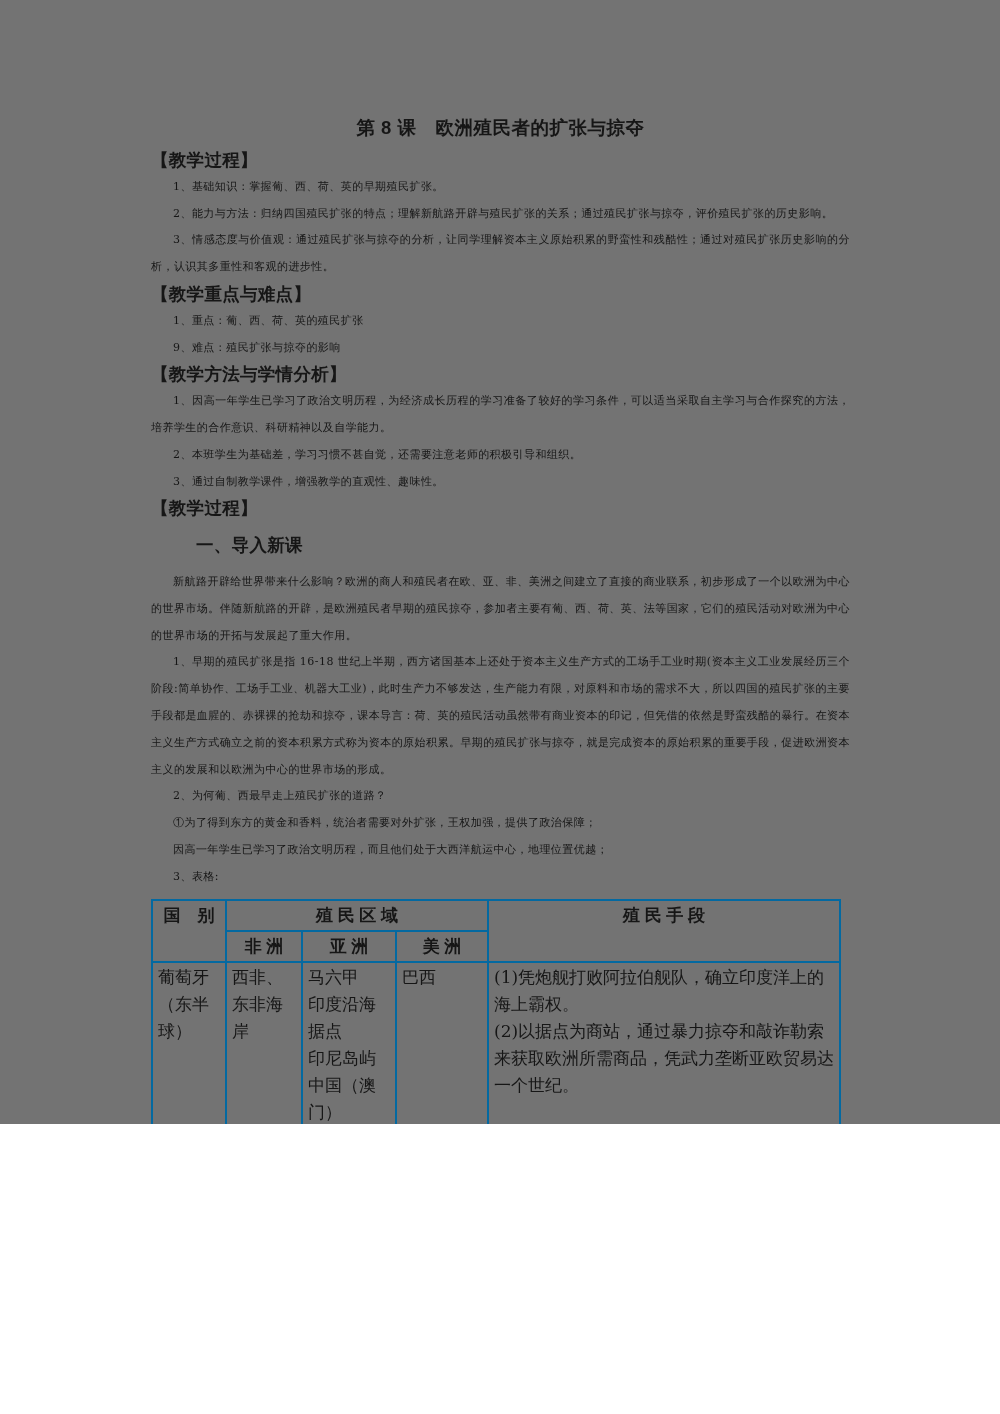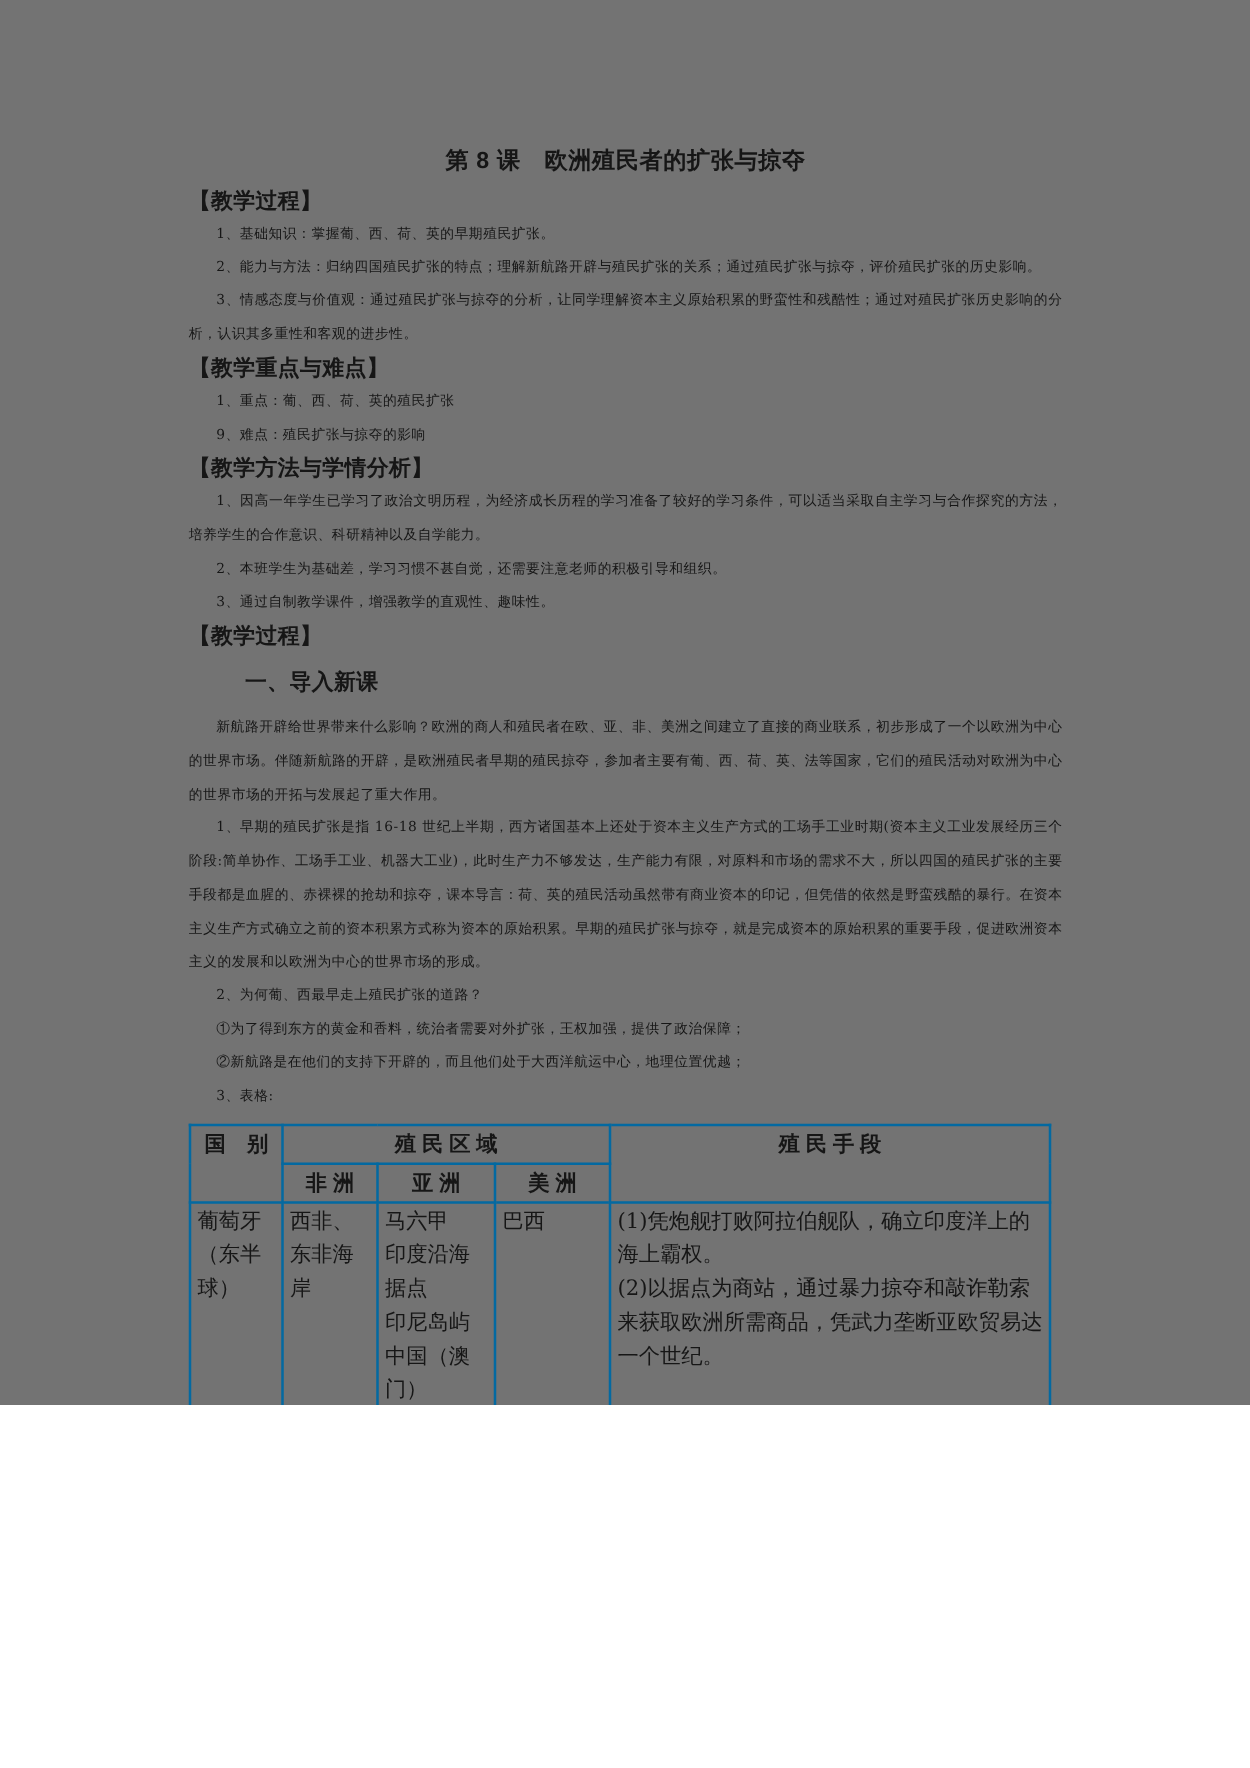--- a/index.html
+++ b/index.html
@@ -112,21 +112,21 @@
   <p class="para">1、因高一年学生已学习了政治文明历程，为经济成长历程的学习准备了较好的学习条件，可以适当采取自主学习与合作探究的方法，培养学生的合作意识、科研精神以及自学能力。</p>
   <p class="para">2、本班学生为基础差，学习习惯不甚自觉，还需要注意老师的积极引导和组织。</p>
   <p class="para">3、通过自制教学课件，增强教学的直观性、趣味性。</p>
 
   <h2 class="sec-heading">【教学过程】</h2>
   <h3 class="sub-heading">一、导入新课</h3>
   <p class="para">新航路开辟给世界带来什么影响？欧洲的商人和殖民者在欧、亚、非、美洲之间建立了直接的商业联系，初步形成了一个以欧洲为中心的世界市场。伴随新航路的开辟，是欧洲殖民者早期的殖民掠夺，参加者主要有葡、西、荷、英、法等国家，它们的殖民活动对欧洲为中心的世界市场的开拓与发展起了重大作用。</p>
   <p class="para">1、早期的殖民扩张是指 16-18 世纪上半期，西方诸国基本上还处于资本主义生产方式的工场手工业时期(资本主义工业发展经历三个阶段:简单协作、工场手工业、机器大工业)，此时生产力不够发达，生产能力有限，对原料和市场的需求不大，所以四国的殖民扩张的主要手段都是血腥的、赤裸裸的抢劫和掠夺，课本导言：荷、英的殖民活动虽然带有商业资本的印记，但凭借的依然是野蛮残酷的暴行。在资本主义生产方式确立之前的资本积累方式称为资本的原始积累。早期的殖民扩张与掠夺，就是完成资本的原始积累的重要手段，促进欧洲资本主义的发展和以欧洲为中心的世界市场的形成。</p>
   <p class="para">2、为何葡、西最早走上殖民扩张的道路？</p>
   <p class="para">①为了得到东方的黄金和香料，统治者需要对外扩张，王权加强，提供了政治保障；</p>
-  <p class="para">②新航路是在他们的支持下开辟的，而且他们处于大西洋航运中心，地理位置优越；</p>
+  <p class="para">因高一年学生已学习了政治文明历程，而且他们处于大西洋航运中心，地理位置优越；</p>
   <p class="para">3、表格:</p>
 
   <table class="colony-table">
     <colgroup>
       <col class="col-country">
       <col class="col-africa">
       <col class="col-asia">
       <col class="col-america">
       <col class="col-means">
     </colgroup>

